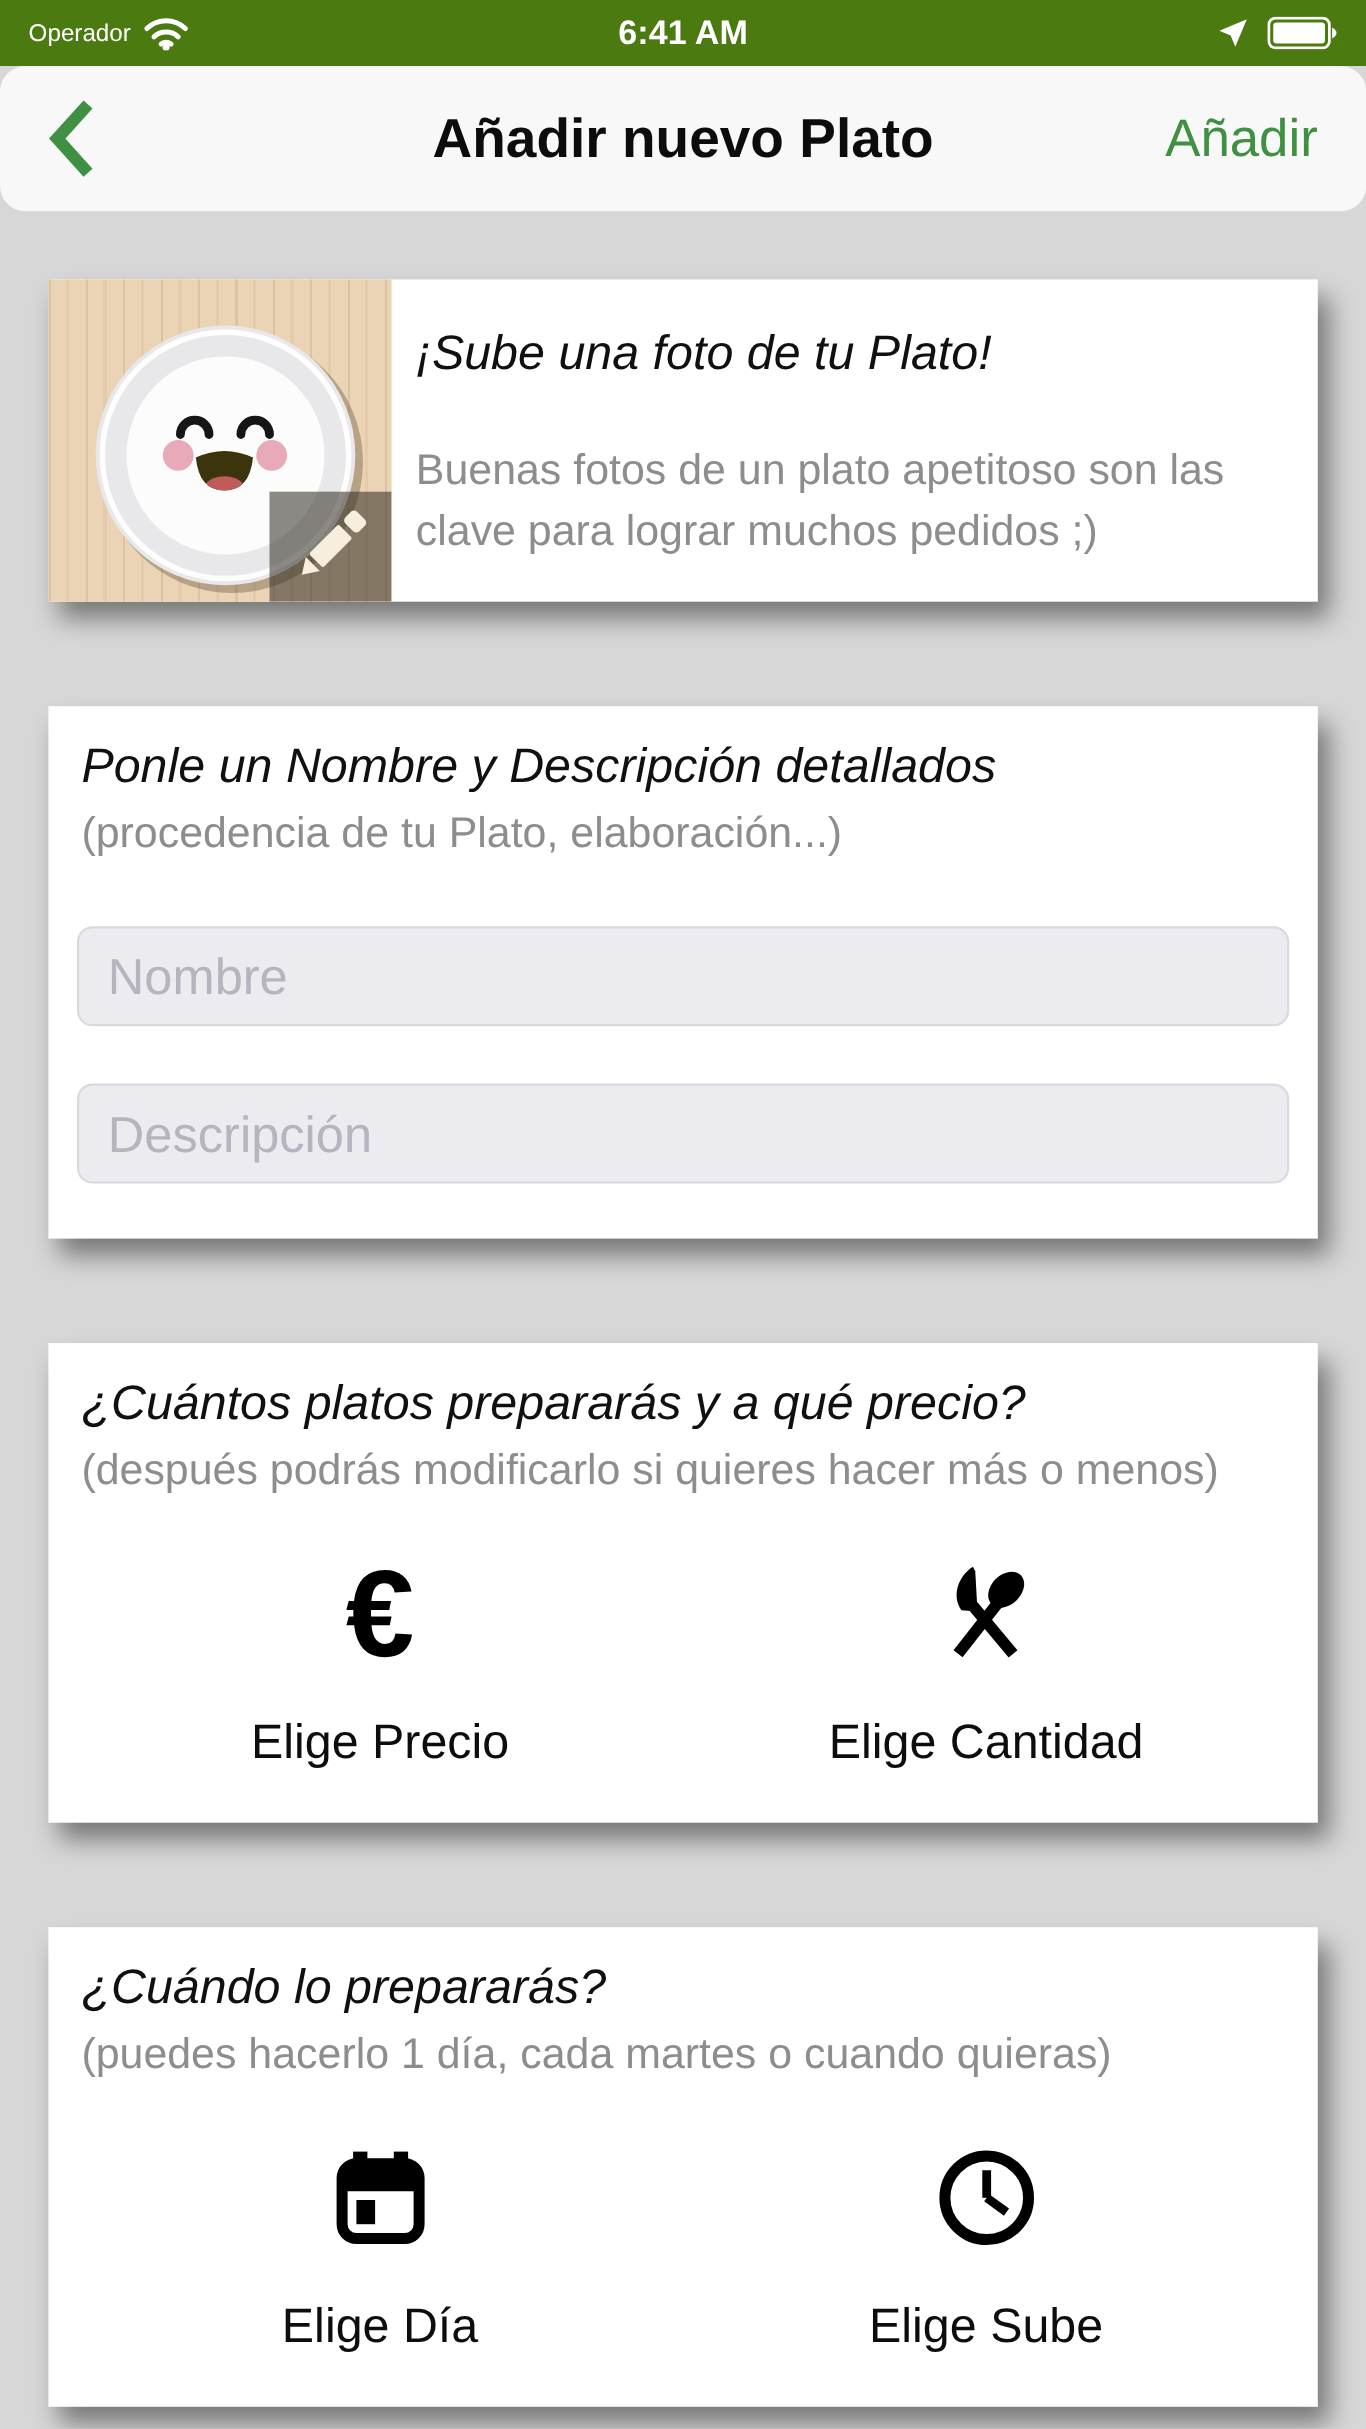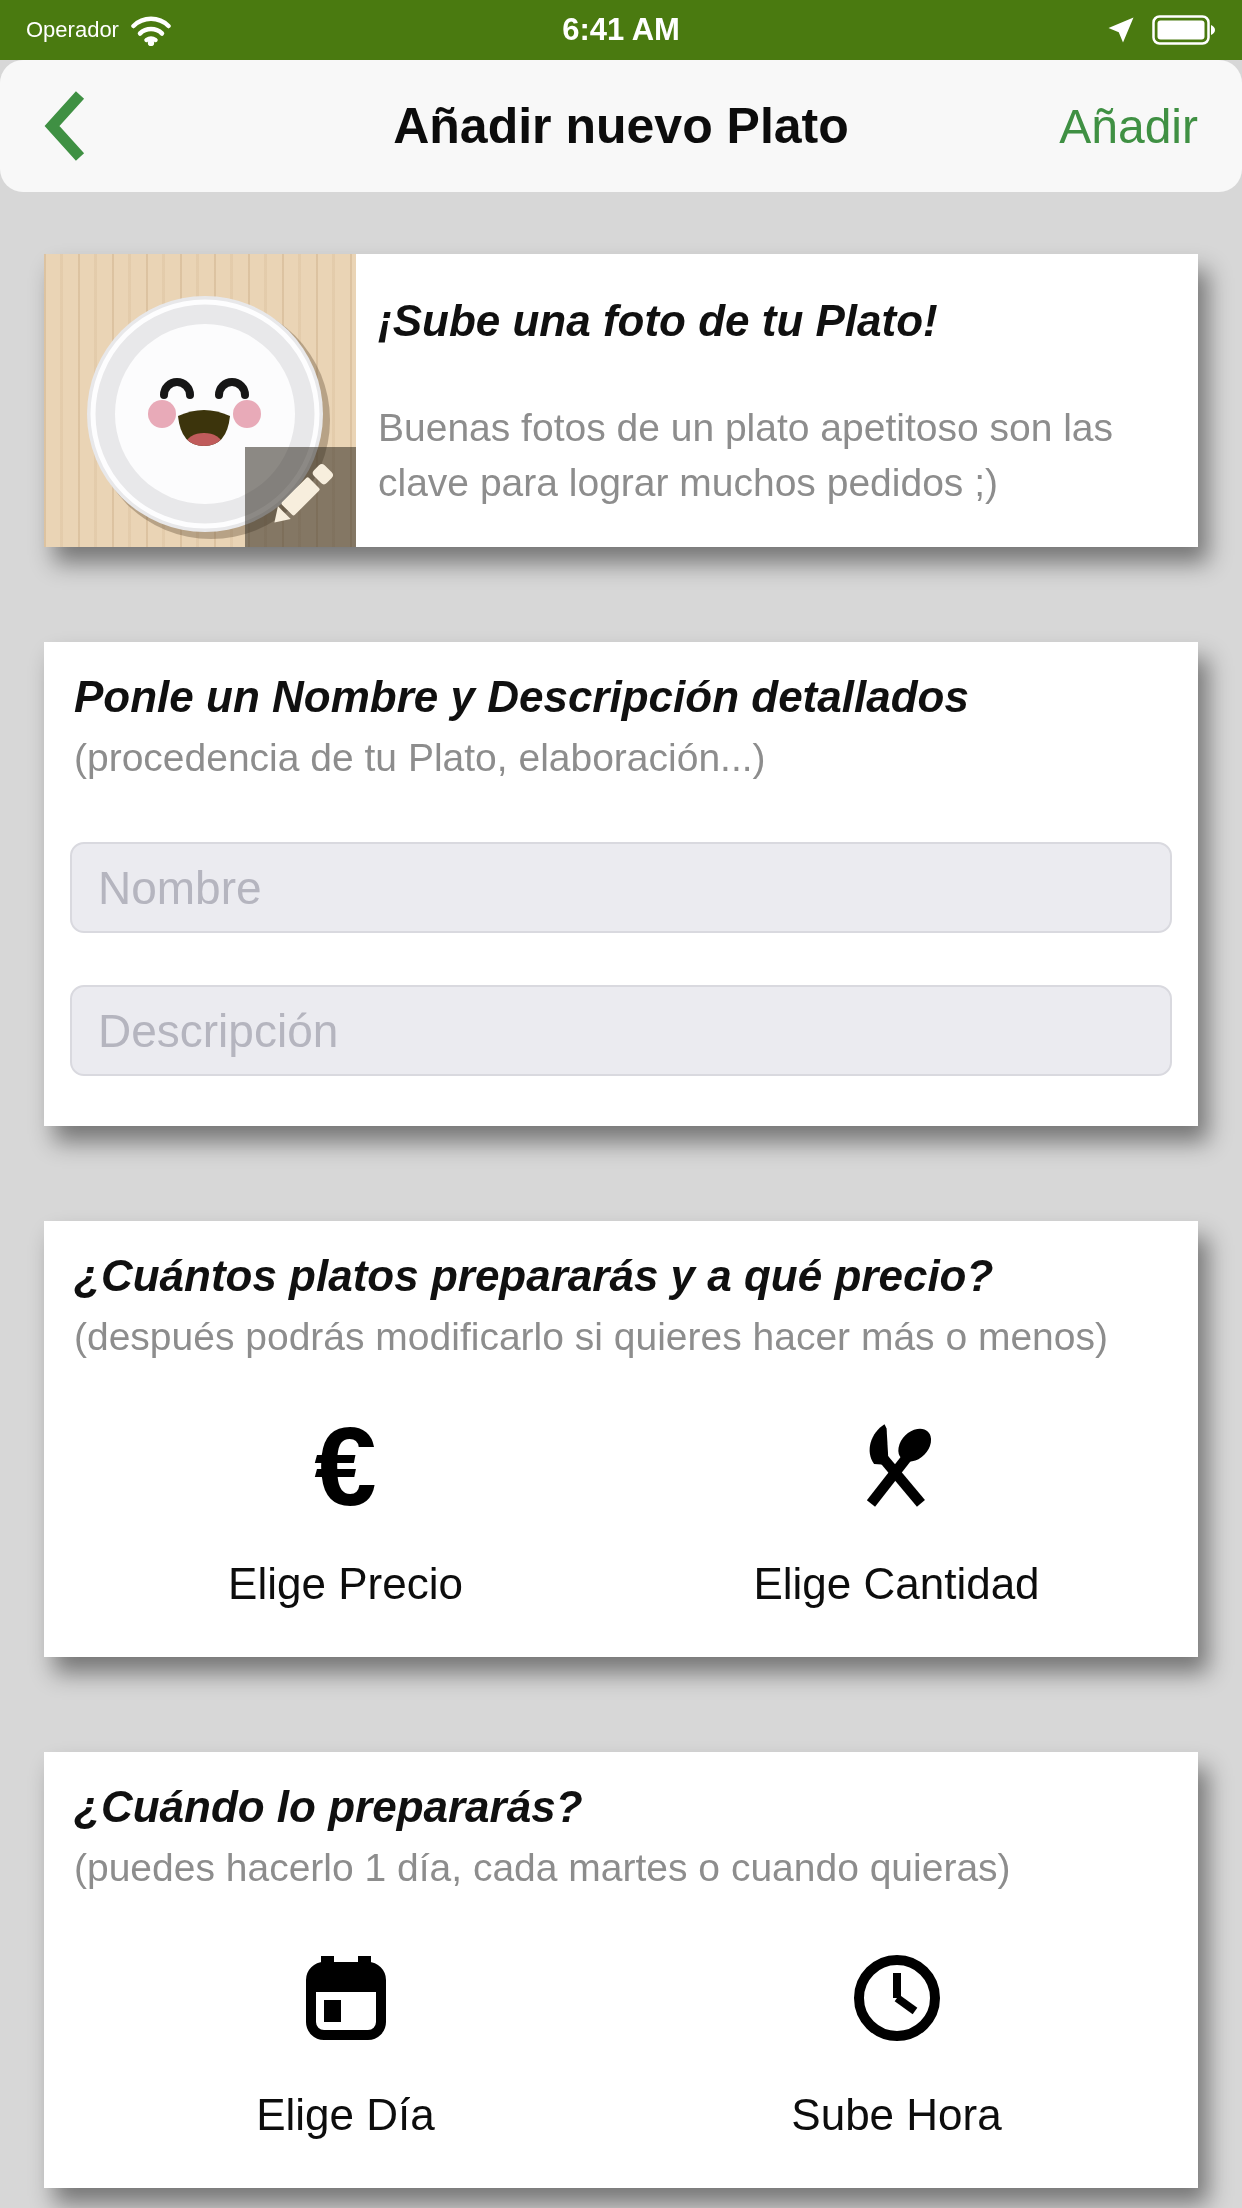--- a/index.html
+++ b/index.html
@@ -31,21 +31,21 @@
   .back-btn { width:70px; height:80px; display:flex; align-items:center; cursor:pointer; z-index:1; }
   .nav-action { margin-left:auto; font-size:48px; color:#3f9043; cursor:pointer; z-index:1; }
 
   
   .content { padding:62px 44px 0; }
   .card {
     background:#fff;
     box-shadow:10px 16px 22px rgba(0,0,0,0.45);
     margin-bottom:95px;
   }
-  .card-title { font-style:italic; font-size:44px; color:#101010;font-weight:bold; }
+  .card-title { font-style:italic; font-size:44px; color:#101010; }
   .card-sub   { font-size:39px; color:#8d8d8d; margin-top:14px; }
 
   
   .card-photo { height:293px; display:flex; }
   .photo-box {
     width:312px; height:293px; flex-shrink:0; position:relative; cursor:pointer;
     background-color:#ead4b5;
     background-image:
       repeating-linear-gradient(90deg,
         rgba(150,105,55,.16) 0 2px, rgba(0,0,0,0) 2px 16px,
@@ -221,18 +221,18 @@
       <div class="pick">
         <div class="pick-icon">
           <span style="display:flex;">
             <svg width="96" height="96" viewBox="0 0 96 96">
               <circle cx="48" cy="48" r="38" fill="none" stroke="#000" stroke-width="10"></circle>
               <line x1="48" y1="48" x2="48" y2="23" stroke="#000" stroke-width="8"></line>
               <line x1="48" y1="48" x2="66" y2="61" stroke="#000" stroke-width="8"></line>
             </svg>
           </span>
         </div>
-        <div class="pick-label">Sube Hora</div>
+        <div class="pick-label">Elige Sube</div>
       </div>
     </div>
   </div>
 
 </div>
 
 </body></html>

